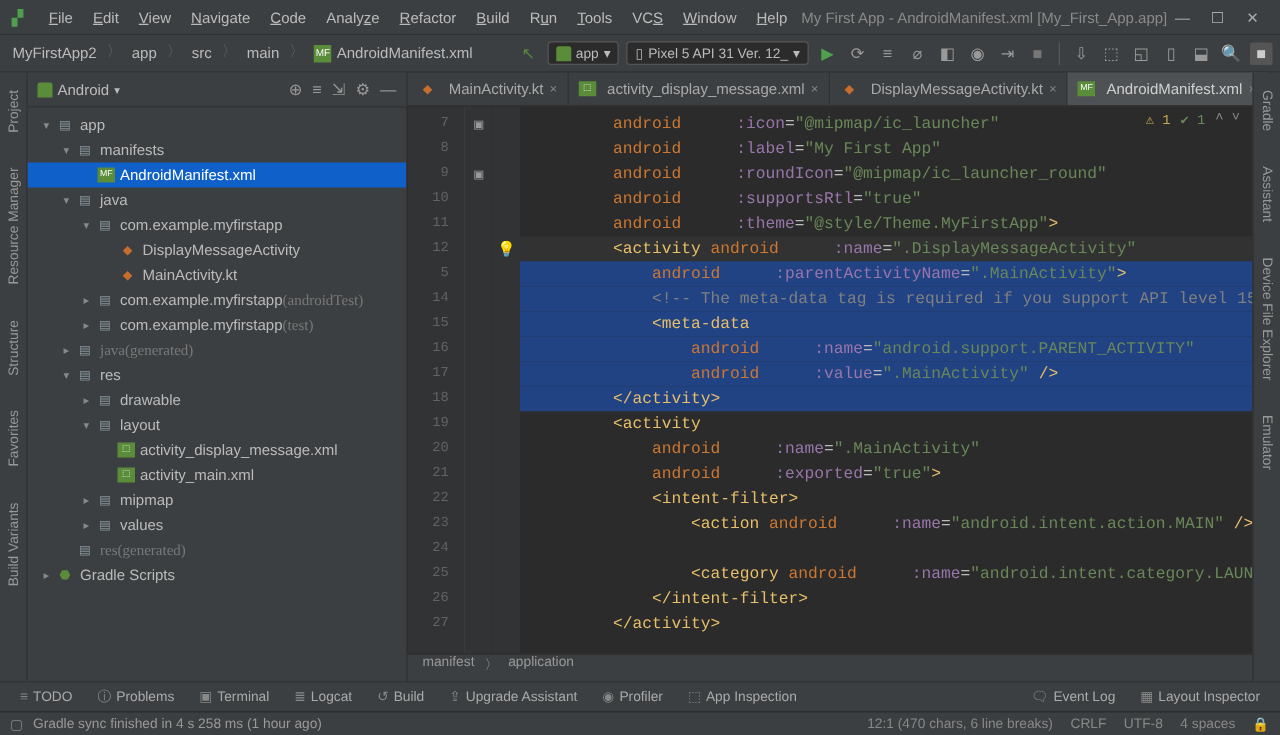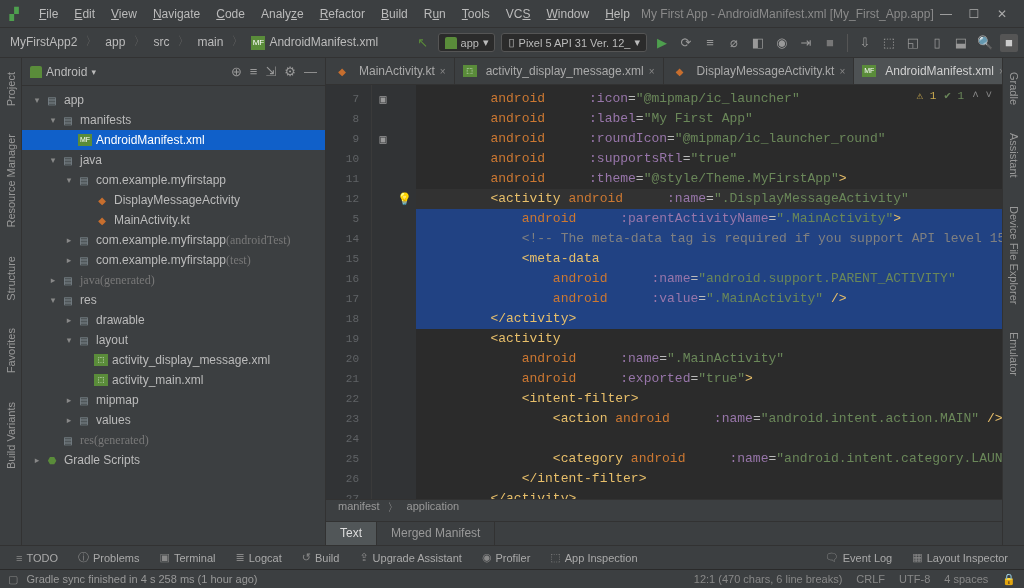--- a/index.html
+++ b/index.html
@@ -466,24 +466,20 @@
         <span class="w">⚠ <span>1</span></span>
         <span class="g">✔ <span>1</span></span>
         <span style="color:#888">˄ ˅</span>
       </div>
     </div>
     <div class="breadcrumb-bar">
       <span>manifest</span>
         <span>〉</span>
         <span>application</span>
     </div>
-    <div class="view-tabs">
-      <div class="vtab2 active">Text</div>
-      <div class="vtab2">Merged Manifest</div>
-    </div>
   </div>
 
   <div class="right-gutter">
     <div class="vtab-r">Gradle</div>
     <div class="vtab-r">Assistant</div>
     <div class="vtab-r">Device File Explorer</div>
     <div class="vtab-r">Emulator</div>
   </div>
 </div>
 

